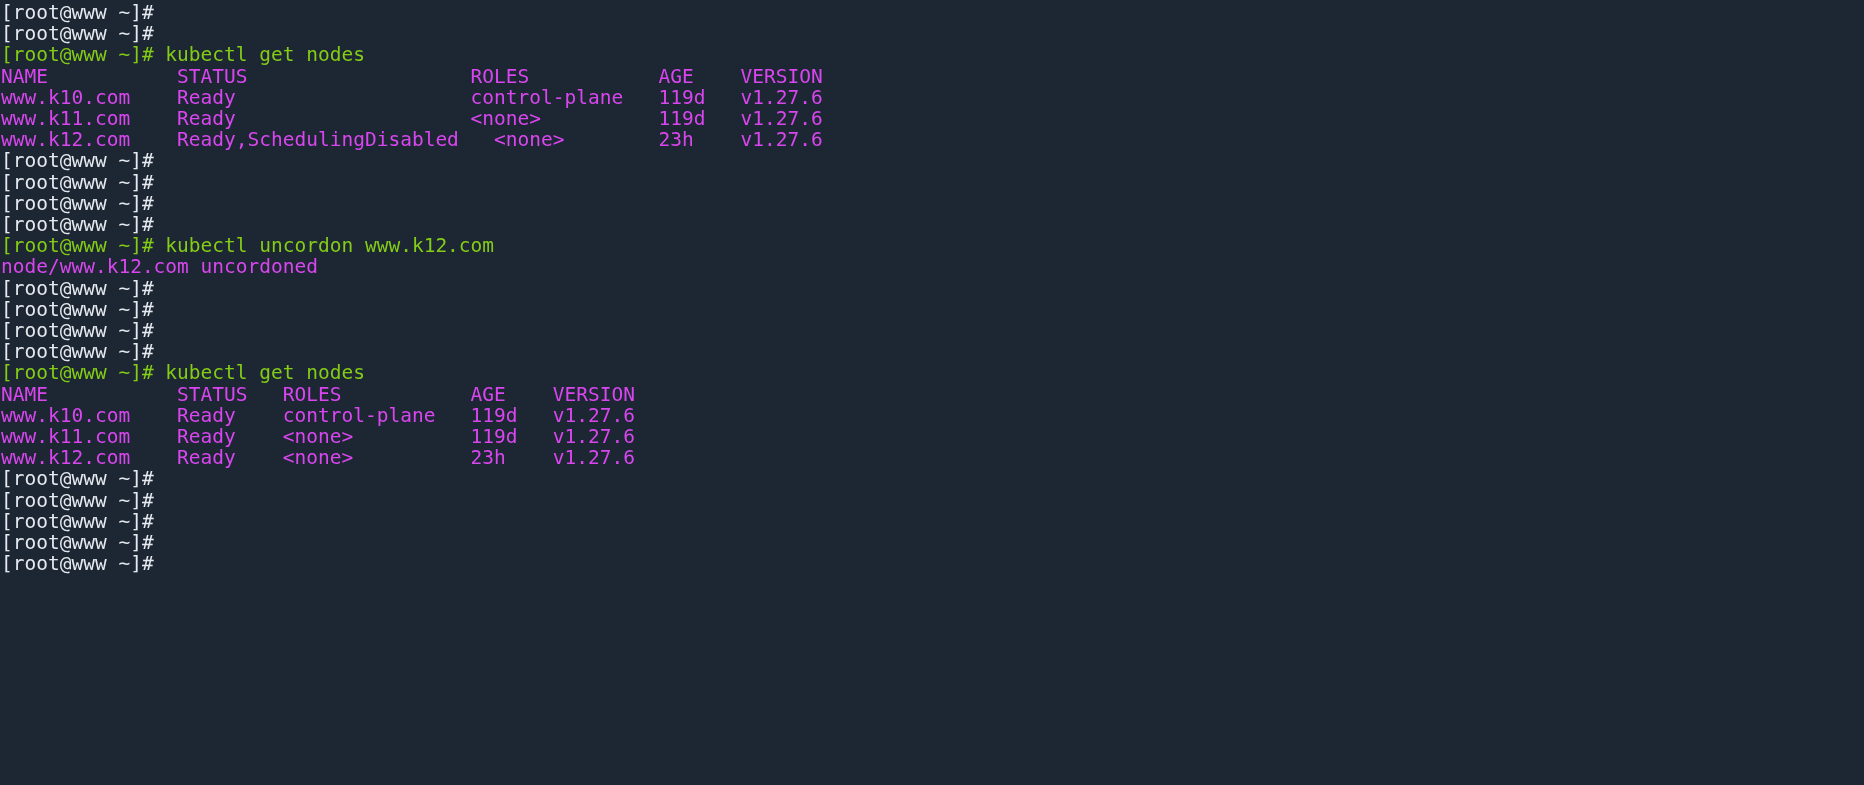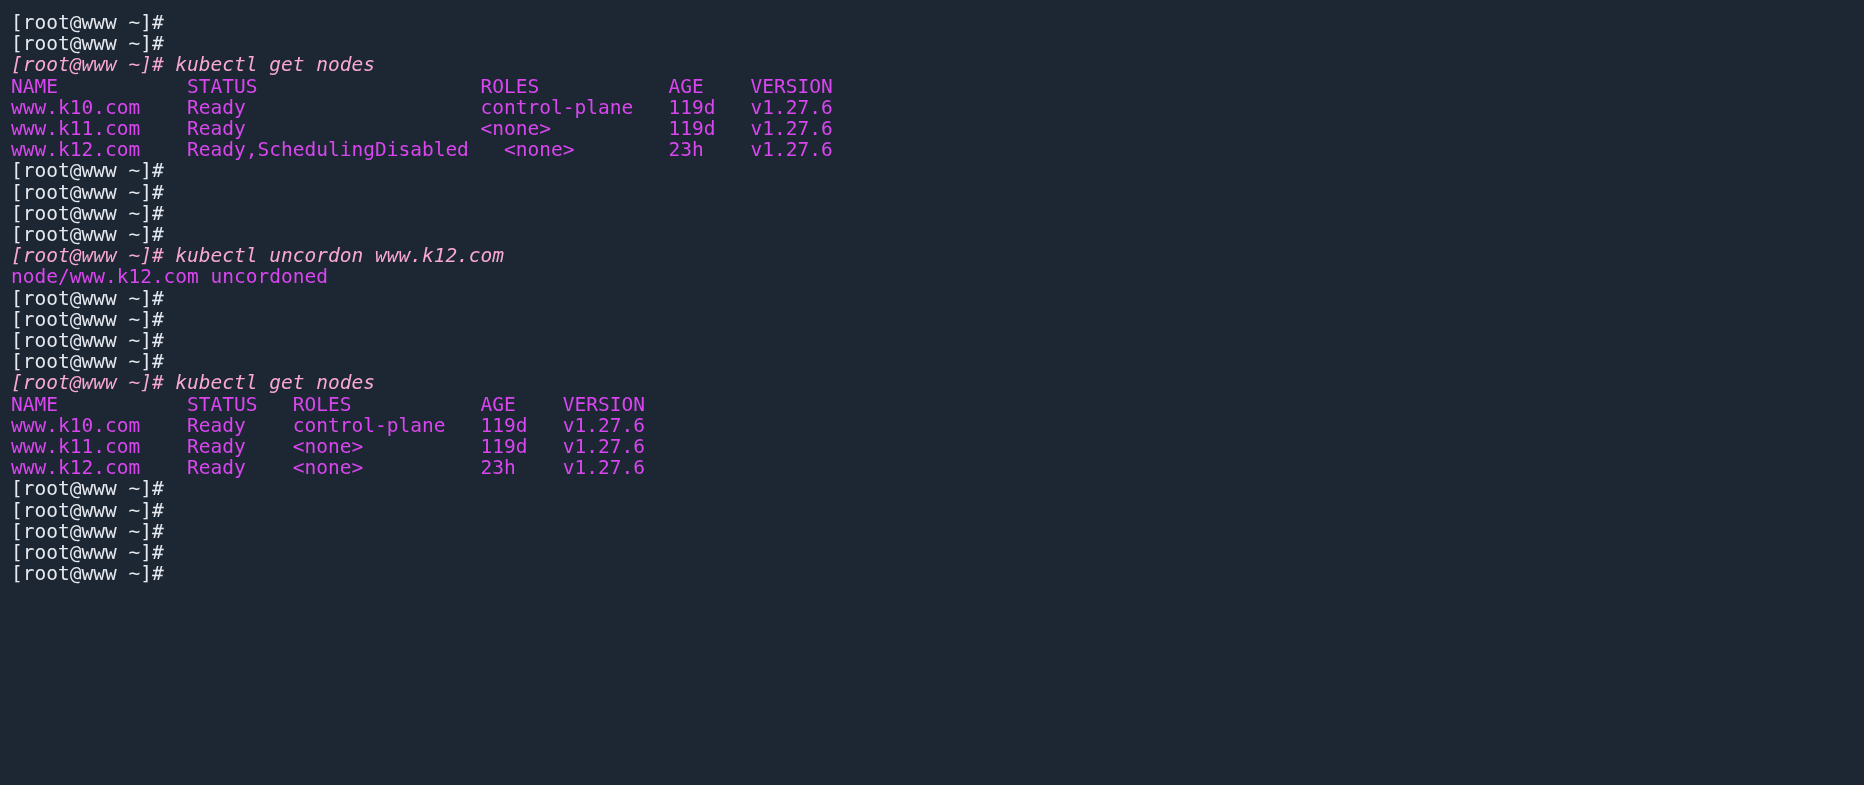--- a/index.html
+++ b/index.html
@@ -8,39 +8,39 @@
     padding: 0;
     background: #1c2733;
   }
   #terminal {
     width: 1864px;
     height: 785px;
     background: #1c2733;
     overflow: hidden;
     position: relative;
     box-sizing: border-box;
-    padding: 10px;
+    padding: 0;
   }
   #screen {
     font-family: "DejaVu Sans Mono", "Liberation Mono", monospace;
     font-size: 19.5px;
     line-height: 21.2px;
     color: #e6e9ef;
     white-space: pre;
     padding: 2px 0 0 1px;
     letter-spacing: 0px;
     -webkit-font-smoothing: antialiased;
   }
   .line {
     white-space: pre;
     min-height: 21.2px;
     display: block;
   }
   .prompt { color: #e6e9ef; }
-  .cmd { color: #f9a8d4; font-style: italic; }
+  .cmd { color: #84cc16; }
   .out { color: #d946ef; }
 </style>
 </head>
 <body>
 
 <div id="terminal">
   <div id="screen"><div class="line prompt">[root@www ~]#</div><div class="line prompt">[root@www ~]#</div><div class="line cmd">[root@www ~]# kubectl get nodes</div><div class="line out">NAME           STATUS                   ROLES           AGE    VERSION</div><div class="line out">www.k10.com    Ready                    control-plane   119d   v1.27.6</div><div class="line out">www.k11.com    Ready                    &lt;none&gt;          119d   v1.27.6</div><div class="line out">www.k12.com    Ready,SchedulingDisabled   &lt;none&gt;        23h    v1.27.6</div><div class="line prompt">[root@www ~]#</div><div class="line prompt">[root@www ~]#</div><div class="line prompt">[root@www ~]#</div><div class="line prompt">[root@www ~]#</div><div class="line cmd">[root@www ~]# kubectl uncordon www.k12.com</div><div class="line out">node/www.k12.com uncordoned</div><div class="line prompt">[root@www ~]#</div><div class="line prompt">[root@www ~]#</div><div class="line prompt">[root@www ~]#</div><div class="line prompt">[root@www ~]#</div><div class="line cmd">[root@www ~]# kubectl get nodes</div><div class="line out">NAME           STATUS   ROLES           AGE    VERSION</div><div class="line out">www.k10.com    Ready    control-plane   119d   v1.27.6</div><div class="line out">www.k11.com    Ready    &lt;none&gt;          119d   v1.27.6</div><div class="line out">www.k12.com    Ready    &lt;none&gt;          23h    v1.27.6</div><div class="line prompt">[root@www ~]#</div><div class="line prompt">[root@www ~]#</div><div class="line prompt">[root@www ~]#</div><div class="line prompt">[root@www ~]#</div><div class="line prompt">[root@www ~]#</div></div>
 </div>
 
 </body></html>

